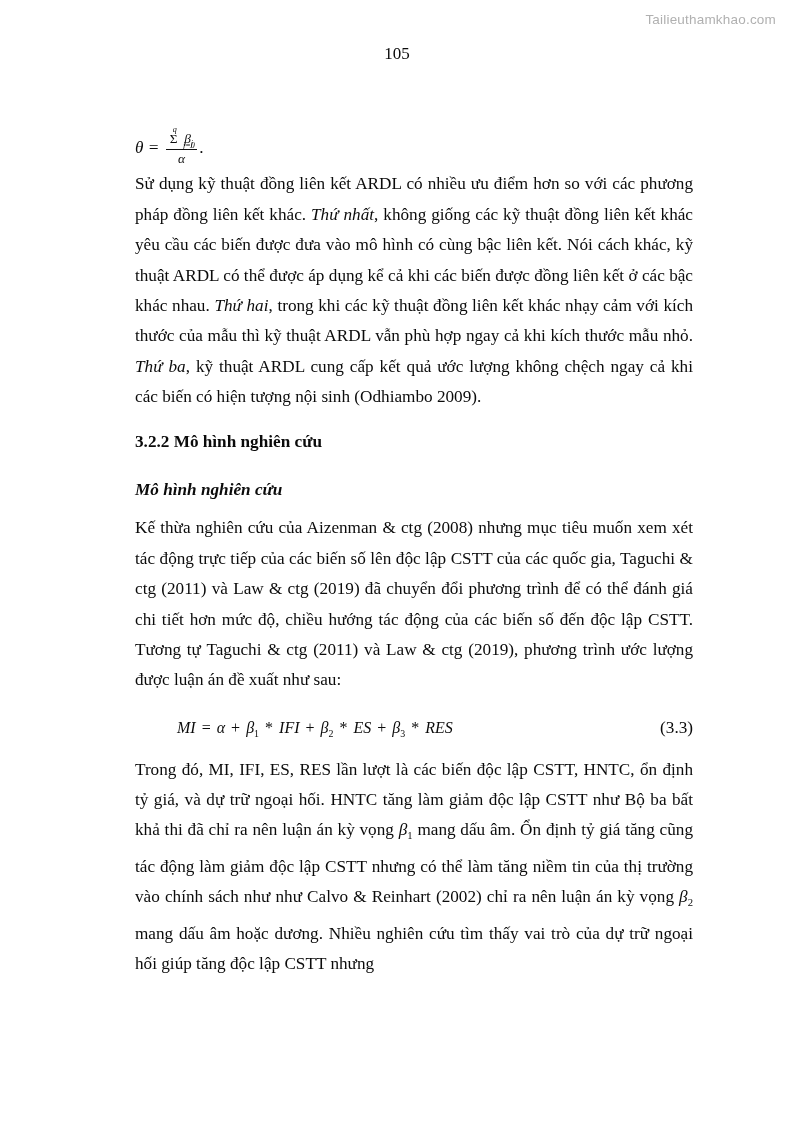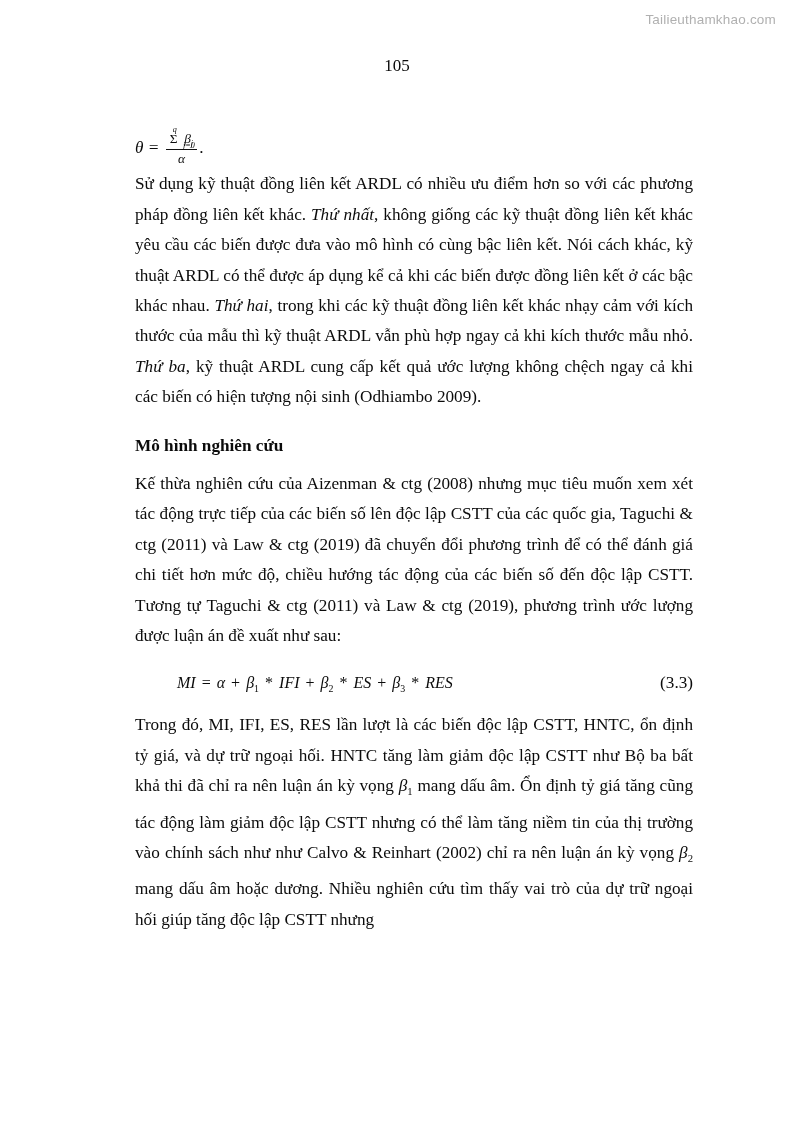--- a/index.html
+++ b/index.html
@@ -21,21 +21,21 @@
     top: 12px;
     right: 18px;
     font-family: "Liberation Sans", sans-serif;
     font-size: 13.5px;
     color: #b0b0b0;
     letter-spacing: 0.2px;
     user-select: none;
   }
   .page-number {
     position: absolute;
-    top: 56px;
+    top: 44px;
     left: 0;
     width: 794px;
     text-align: center;
     font-size: 17px;
   }
   .content {
     position: absolute;
     left: 135px;
     top: 118px;
     width: 558px;
@@ -48,21 +48,21 @@
     text-justify: inter-word;
     hyphens: none;
   }
   .gap-sm { height: 8px; }
   .heading {
     font-size: 17.2px;
     line-height: 30.4px;
     font-weight: bold;
     margin: 14px 0 0 0;
   }
-  .heading.sub { margin-top: 18px; }
+  .heading.sub { margin-top: 18px; font-style: italic; }
   i { }
 
   
   .math {
     font-family: "Liberation Serif", "DejaVu Serif", serif;
     font-style: italic;
     white-space: nowrap;
   }
   .math .up { font-style: normal; }
   .mi-sum {
@@ -167,20 +167,21 @@
       <span class="math">θ</span>
       <span class="math up">=</span>
       <span class="frac">
         <span class="num"><span class="sum-small">Σ<span class="lim-top">q</span><span class="lim-bot">j=0</span></span>&nbsp;&nbsp;<span class="math">β</span><sub class="v">j</sub></span>
         <span class="den math">α</span>
       </span><span>.</span>
     </div>
 
     <p class="body"><span>Sử dụng kỹ thuật đồng liên kết ARDL có nhiều ưu điểm hơn so với các phương pháp đồng liên kết khác. </span><i>Thứ nhất</i><span>, không giống các kỹ thuật đồng liên kết khác yêu cầu các biến được đưa vào mô hình có cùng bậc liên kết. Nói cách khác, kỹ thuật ARDL có thể được áp dụng kể cả khi các biến được đồng liên kết ở các bậc khác nhau. </span><i>Thứ hai</i><span>, trong khi các kỹ thuật đồng liên kết khác nhạy cảm với kích thước của mẫu thì kỹ thuật ARDL vẫn phù hợp ngay cả khi kích thước mẫu nhỏ. </span><i>Thứ ba</i><span>, kỹ thuật ARDL cung cấp kết quả ước lượng không chệch ngay cả khi các biến có hiện tượng nội sinh (Odhiambo 2009).</span></p>
 
+    <div class="heading">3.2.2 Mô hình nghiên cứu</div>
     <div class="heading sub">Mô hình nghiên cứu</div>
 
     <div class="gap-sm"></div>
 
     <p class="body">Kế thừa nghiên cứu của Aizenman &amp; ctg (2008) nhưng mục tiêu muốn xem xét tác động trực tiếp của các biến số lên độc lập CSTT của các quốc gia, Taguchi &amp; ctg (2011) và Law &amp; ctg (2019) đã chuyển đổi phương trình để có thể đánh giá chi tiết hơn mức độ, chiều hướng tác động của các biến số đến độc lập CSTT. Tương tự Taguchi &amp; ctg (2011) và Law &amp; ctg (2019), phương trình ước lượng được luận án đề xuất như sau:</p>
 
     <div class="equation-row">
       <div class="equation-body">
         <span>MI</span>
         <span class="eq-op">=</span>

